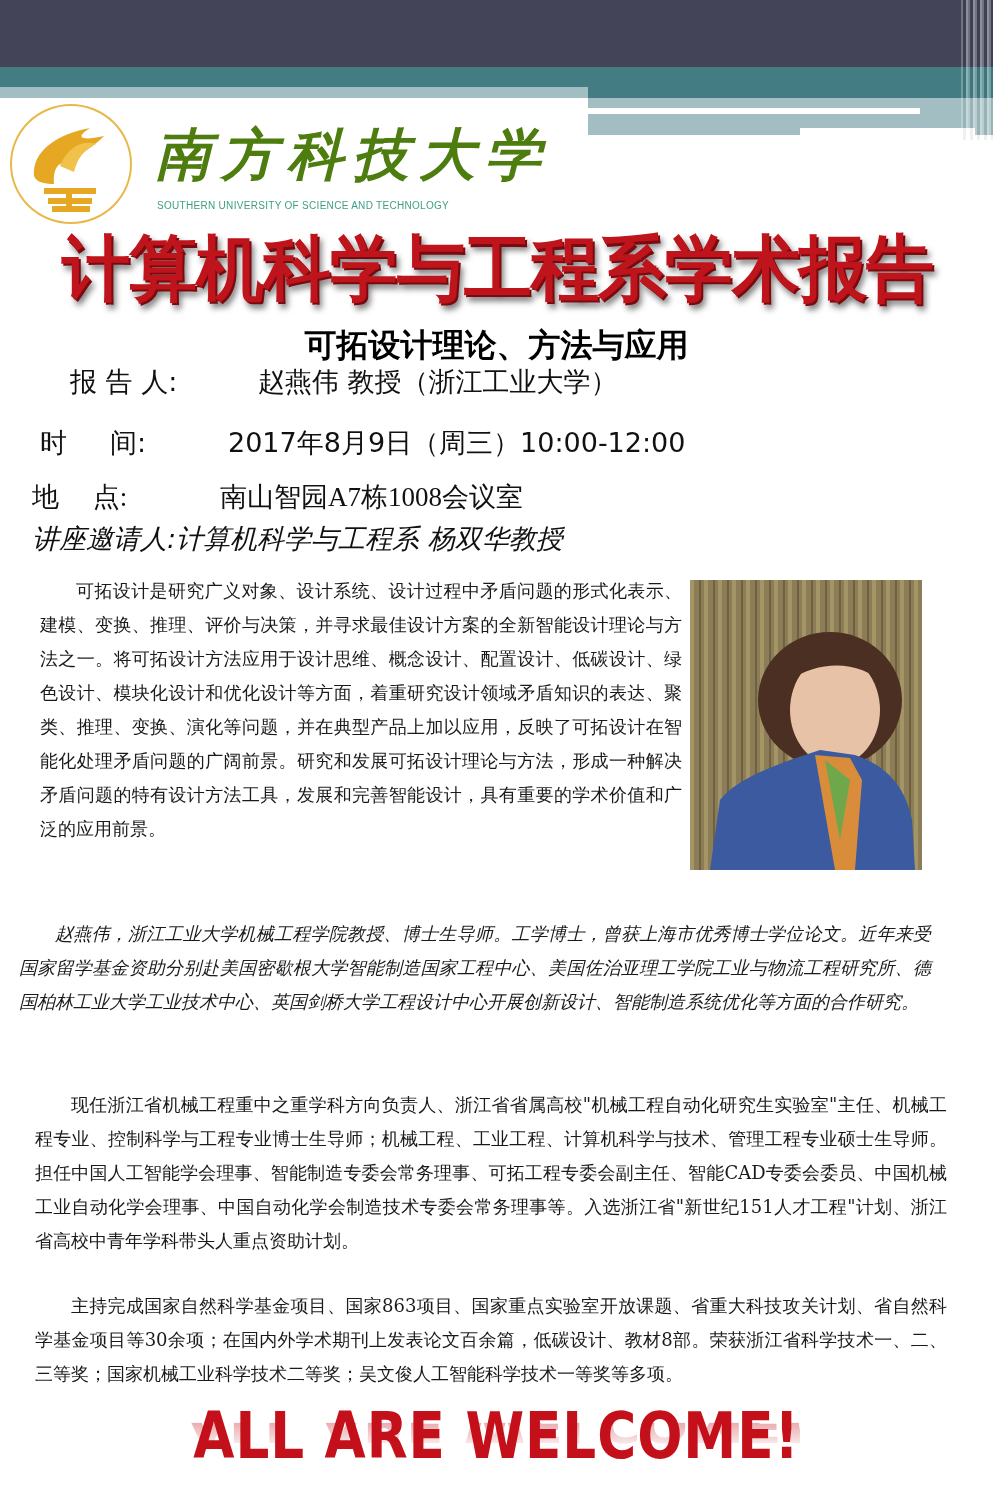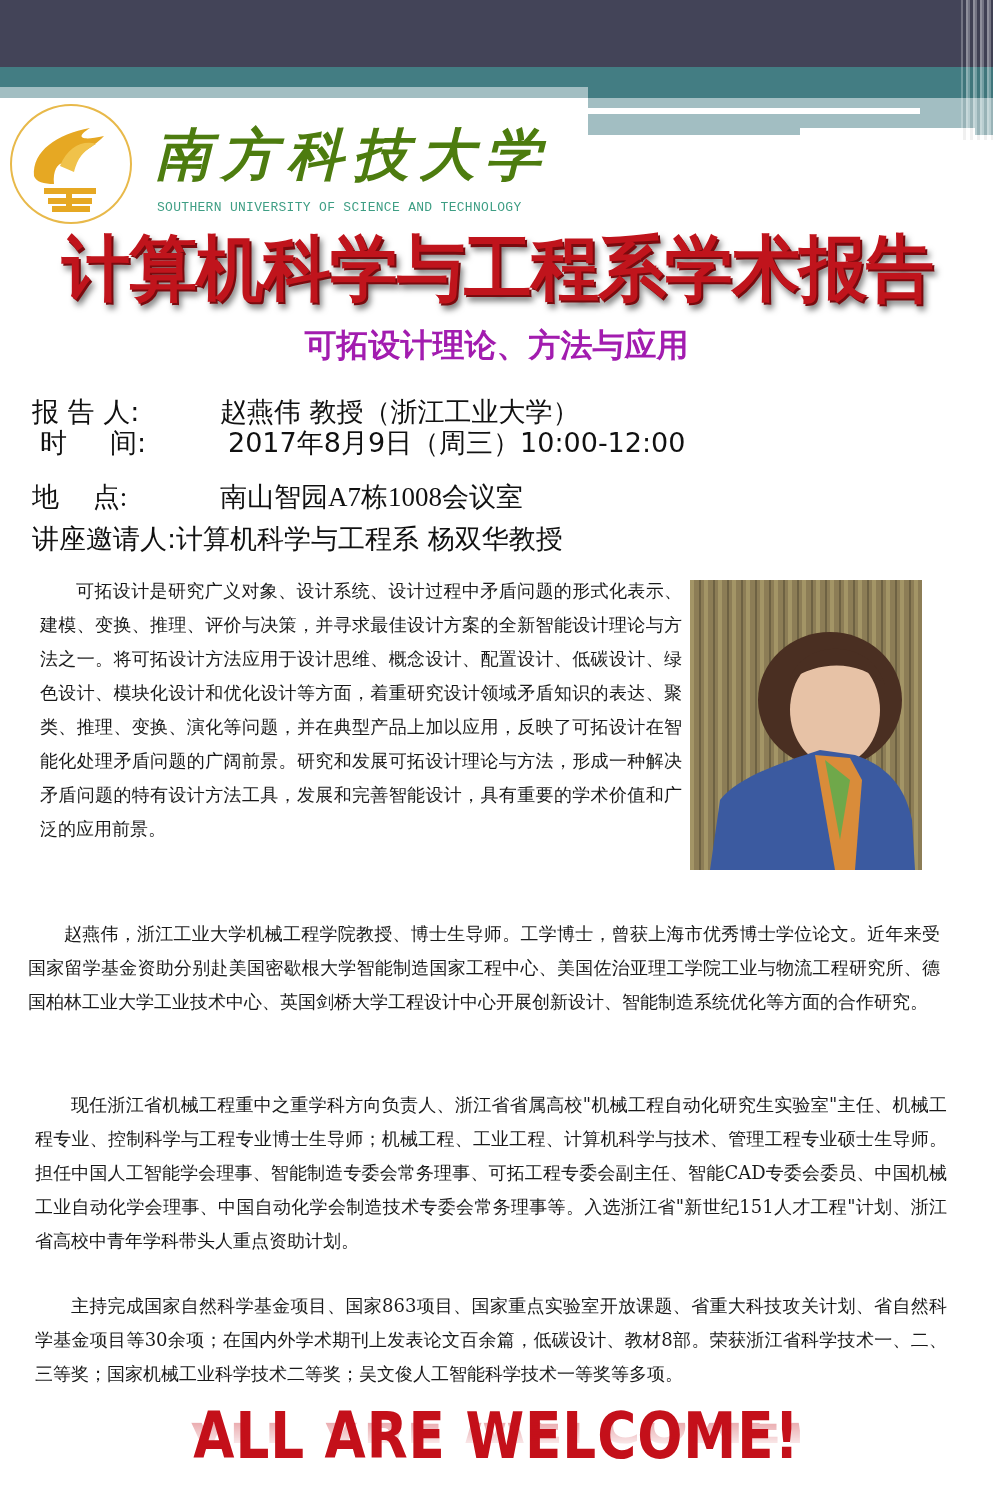--- a/index.html
+++ b/index.html
@@ -9,33 +9,33 @@
   .band-light-left { position: absolute; left: 0; top: 87px; width: 588px; height: 11px; background: #a2bec2; }
   .band-light-right { position: absolute; left: 588px; top: 98px; width: 405px; height: 37px; background: #a2bec2; }
   .stripe-white-1 { position: absolute; left: 588px; top: 108px; width: 332px; height: 6px; background: #fff; }
   .stripe-white-2 { position: absolute; left: 800px; top: 128px; width: 175px; height: 7px; background: #fff; }
   .vstripes { position: absolute; right: 0; top: 0; width: 32px; height: 140px;
     background: repeating-linear-gradient(90deg, rgba(255,255,255,0.25) 0 2px, rgba(0,0,0,0.06) 2px 5px, rgba(255,255,255,0.4) 5px 7px); }
 
   .logo { position: absolute; left: 10px; top: 104px; width: 122px; height: 120px; border-radius: 50%; border: 2px solid #e8b94a; box-sizing: border-box; background: #fff; }
   .logo svg { position: absolute; left: 0; top: 0; }
   .uni-cn { position: absolute; left: 155px; top: 118px; font-family: "DejaVu Serif", serif; font-size: 56px; font-weight: bold; color: #4d7c0f; letter-spacing: 10px; font-style: italic; }
-  .uni-en { position: absolute; left: 157px; top: 200px; font-family: Liberation Mono, monospace; font-size: 13px; color: #3e9e84; letter-spacing: 0.3px; }
+  .uni-en { position: absolute; left: 157px; top: 200px; font-family: Liberation Sans, sans-serif; font-size: 10px; color: #3e9e84; letter-spacing: 0.3px; }
 
   .main-title { position: absolute; left: 62px; top: 222px; width: 900px; font-family: "DejaVu Sans", sans-serif; font-weight: bold; font-size: 68px; color: #c0141c; letter-spacing: -1px; white-space: nowrap;
     text-shadow: 2px 2px 0 #7a0a0e, 4px 5px 6px rgba(0,0,0,0.55); transform: scaleY(1.05); transform-origin: left top; }
-  .subtitle { position: absolute; left: 0; width: 993px; top: 324px; text-align: center; font-size: 32px; font-weight: bold; color: #a21caf; }
+  .subtitle { position: absolute; left: 0; width: 993px; top: 324px; text-align: center; font-size: 32px; font-weight: bold; color: #000000; }
 
   .info-row { position: absolute; left: 32px; font-size: 27px; color: #111; white-space: nowrap; }
   .info-label { display: inline-block; width: 188px; }
   .info-label.wide { width: auto; }
 
   .para { position: absolute; font-family: "DejaVu Serif", serif; font-size: 18px; line-height: 34px; color: #1a1a1a; text-align: justify; text-indent: 2em; margin: 0; }
   .p1 { left: 40px; top: 574px; width: 642px; }
-  .p2 { left: 28px; top: 917px; width: 912px; }
+  .p2 { left: 19px; top: 917px; width: 912px; font-style: italic; }
   .p3 { left: 35px; top: 1088px; width: 912px; }
   .p4 { left: 35px; top: 1289px; width: 912px; }
 
   .photo { position: absolute; left: 690px; top: 580px; width: 232px; height: 290px; overflow: hidden; background: #8a7a52; }
   .photo svg { display: block; }
 
   .welcome { position: absolute; left: 0; width: 993px; top: 1398px; text-align: center; font-family: "DejaVu Sans", sans-serif; font-weight: bold; font-size: 56px; color: #c4101a; letter-spacing: 1px; transform: scaleX(0.95) scaleY(1.15); transform-origin: center top; }
   .welcome-reflect { position: absolute; left: 0; width: 993px; top: 1452px; height: 37px; overflow: hidden; text-align: center; font-family: "DejaVu Sans", sans-serif; font-weight: bold; font-size: 56px; color: #c4101a; opacity: 0.35; transform: scaleY(-0.8); transform-origin: center top;
     -webkit-mask-image: linear-gradient(to bottom, rgba(0,0,0,0), rgba(0,0,0,1)); mask-image: linear-gradient(to bottom, rgba(0,0,0,0), rgba(0,0,0,1)); }
 </style>
@@ -59,30 +59,30 @@
     <rect x="40" y="100" width="38" height="6" fill="#e6a823"></rect>
     <rect x="54" y="82" width="6" height="22" fill="#e6a823"></rect>
   </svg>
 </div>
 <div class="uni-cn">南方科技大学</div>
 <div class="uni-en">SOUTHERN UNIVERSITY OF SCIENCE AND TECHNOLOGY</div>
 
 <div class="main-title">计算机科学与工程系学术报告</div>
 <div class="subtitle">可拓设计理论、方法与应用</div>
 
-<div class="info-row" style="top:394px;">
+<div class="info-row" style="top:364px;margin-left:38px;">
   <span class="info-label" style="white-space:pre;">报 告 人:</span><span>赵燕伟 教授（浙江工业大学）</span>
 </div>
 <div class="info-row" style="top:425px;">
   <span class="info-label" style="white-space:pre;margin-left:8px;">时     间:</span><span>2017年8月9日（周三）10:00-12:00</span>
 </div>
 <div class="info-row" style="top:479px;font-family:Liberation Serif, serif;">
   <span class="info-label" style="white-space:pre;">地     点:</span><span>南山智园A7栋1008会议室</span>
 </div>
-<div class="info-row" style="top:521px;">
+<div class="info-row" style="top:521px;font-style:italic;">
   <span class="info-label wide">讲座邀请人:</span><span>计算机科学与工程系 杨双华教授</span>
 </div>
 
 <p class="para p1">可拓设计是研究广义对象、设计系统、设计过程中矛盾问题的形式化表示、建模、变换、推理、评价与决策，并寻求最佳设计方案的全新智能设计理论与方法之一。将可拓设计方法应用于设计思维、概念设计、配置设计、低碳设计、绿色设计、模块化设计和优化设计等方面，着重研究设计领域矛盾知识的表达、聚类、推理、变换、演化等问题，并在典型产品上加以应用，反映了可拓设计在智能化处理矛盾问题的广阔前景。研究和发展可拓设计理论与方法，形成一种解决矛盾问题的特有设计方法工具，发展和完善智能设计，具有重要的学术价值和广泛的应用前景。</p>
 
 <div class="photo">
   <svg width="232" height="290" viewBox="0 0 232 290">
     <defs>
       <pattern id="wall" width="14" height="290" patternUnits="userSpaceOnUse">
         <rect width="14" height="290" fill="#8c7d56"></rect>

